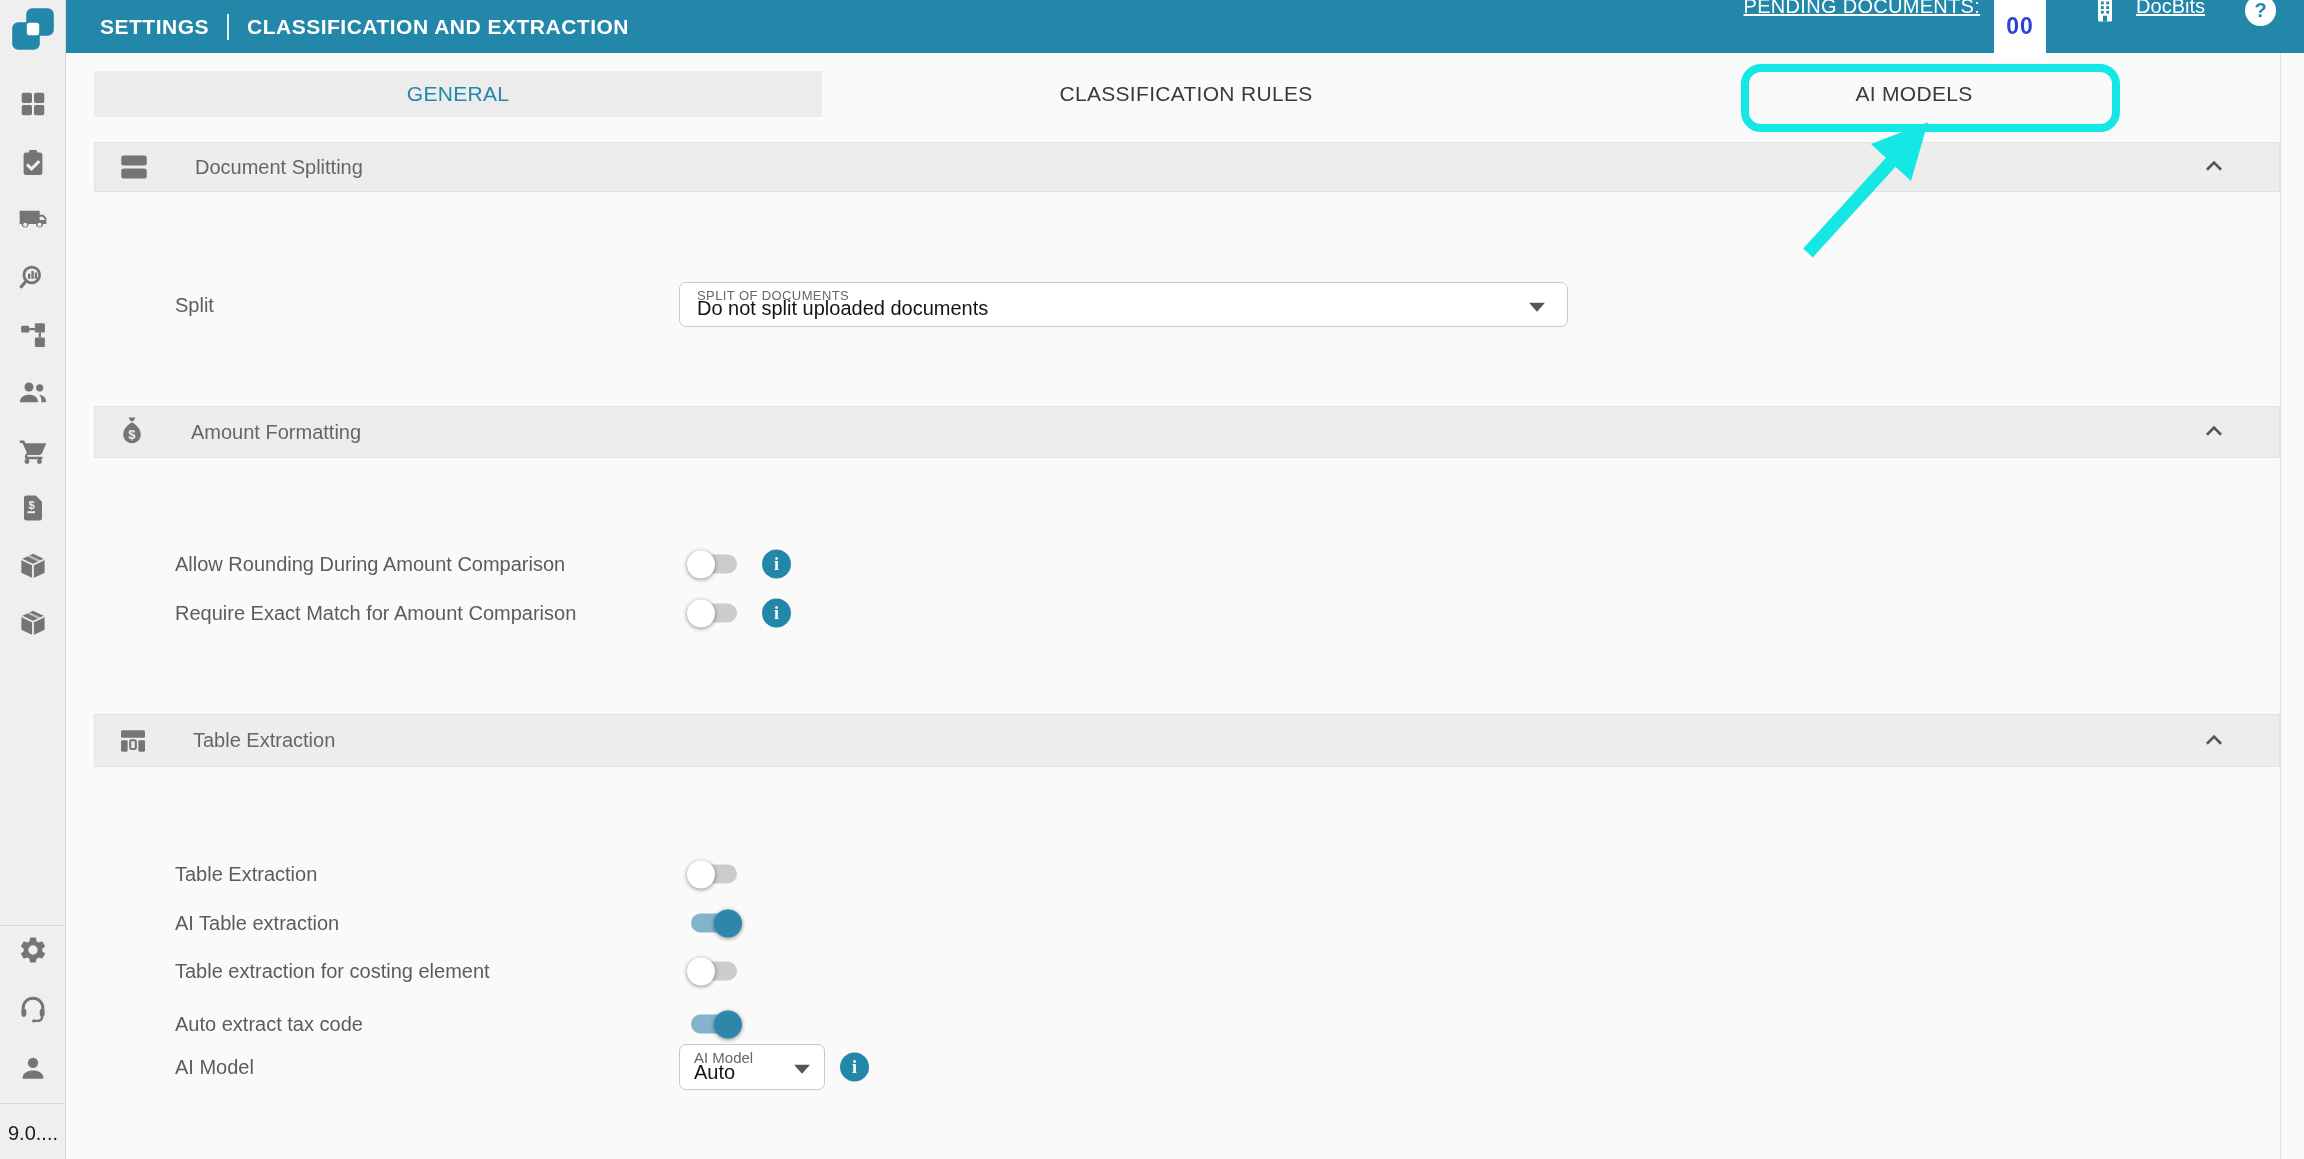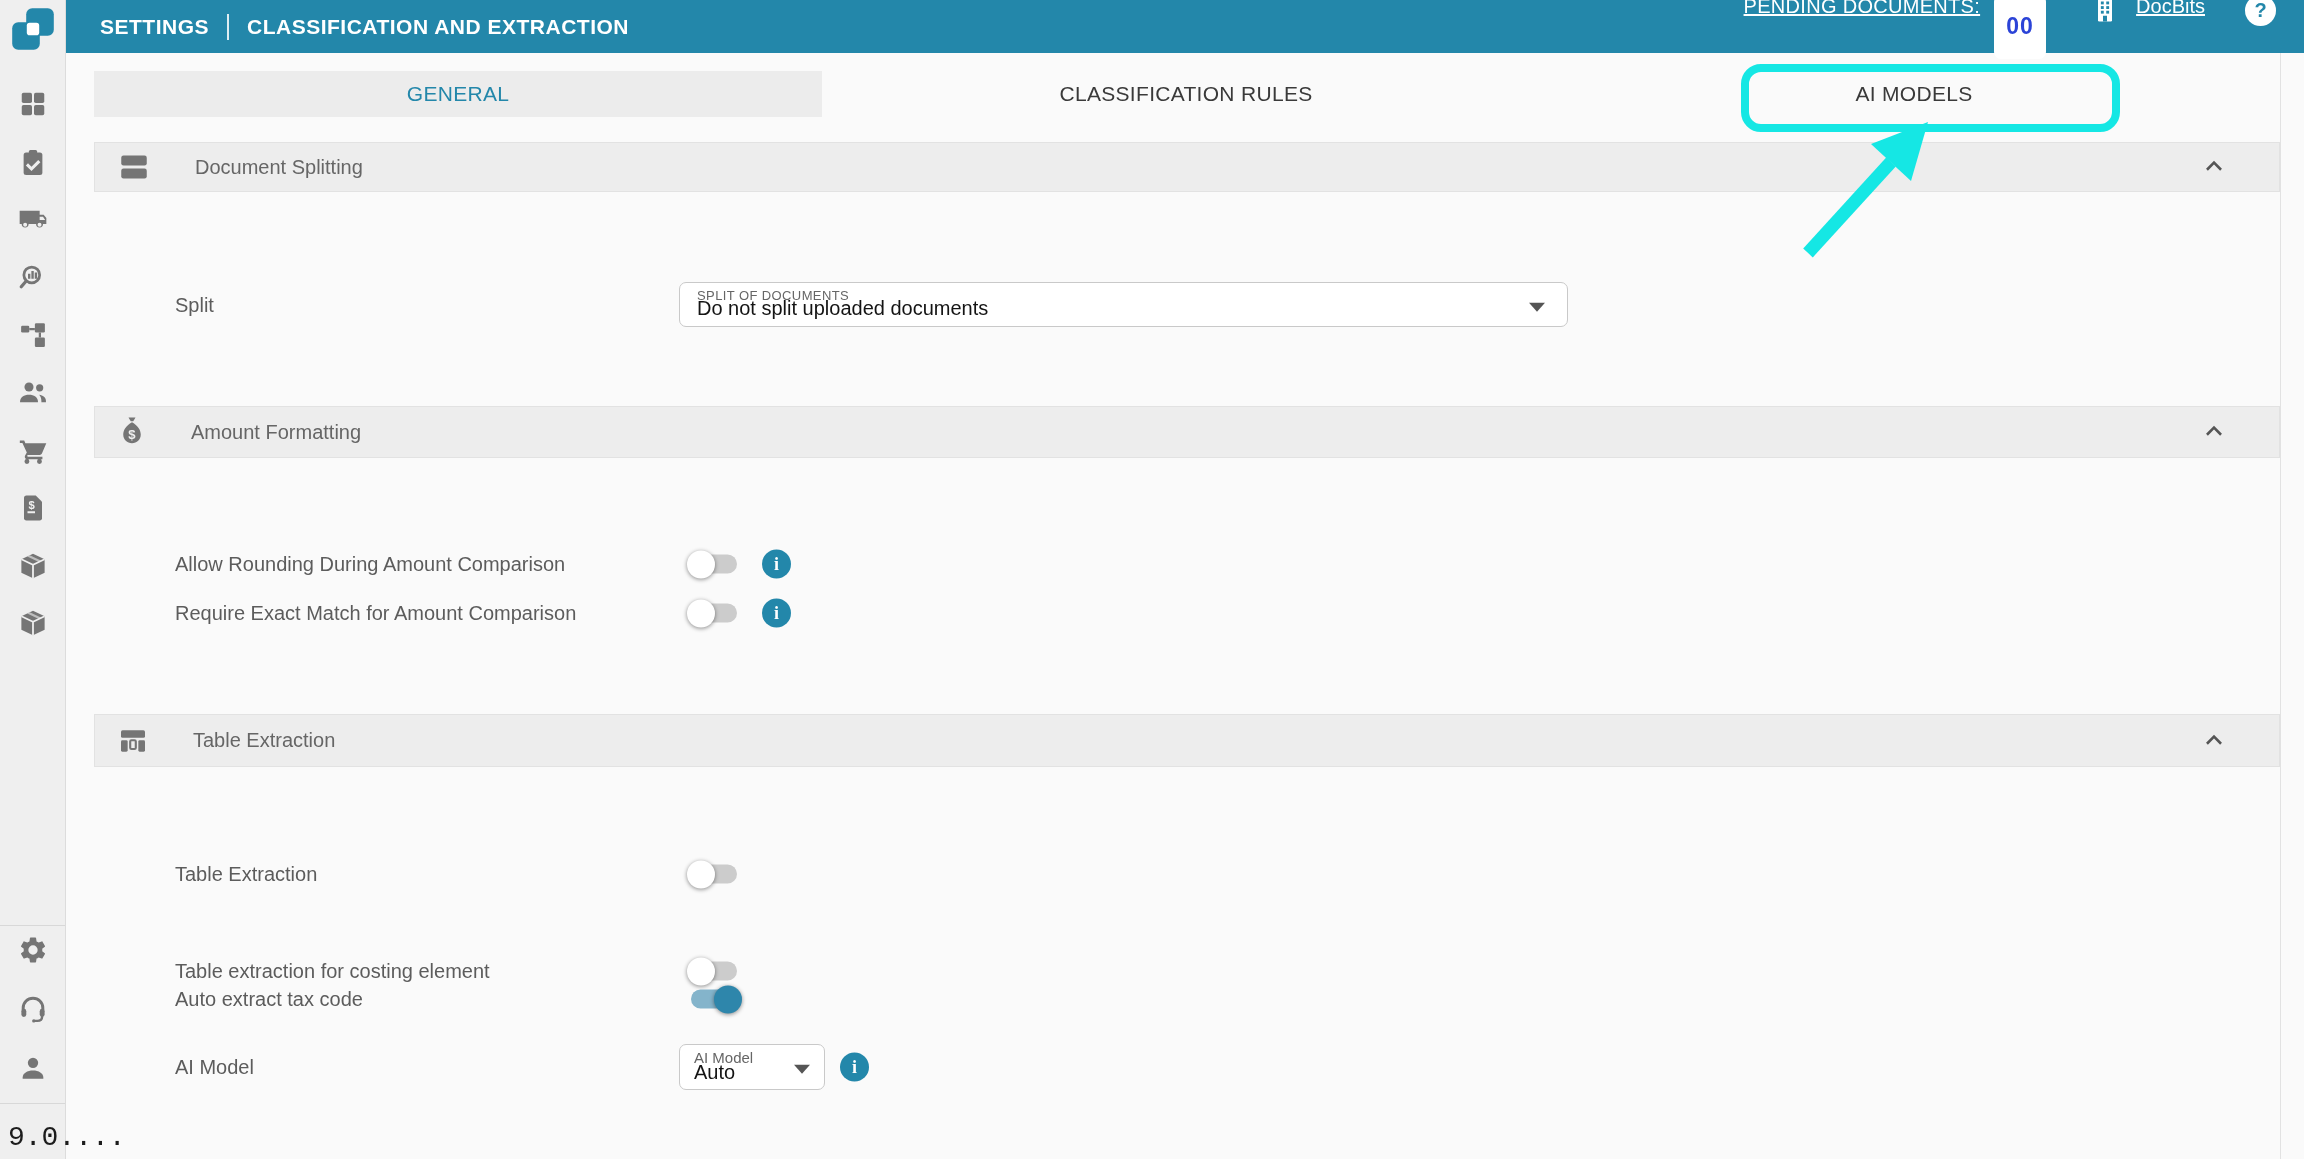--- a/index.html
+++ b/index.html
@@ -15,21 +15,21 @@
   .tb-badge{margin-left:14px;min-width:40px;height:48px;background:#fff;border-radius:7px;display:flex;align-items:center;justify-content:center;font-size:23px;font-weight:bold;color:#2b43d7;padding:8px 6px;letter-spacing:1px;}
   .tb-building{margin-left:44px;display:flex;}
   .tb-brand{margin-left:16px;font-size:20px;font-weight:500;}
   .tb-help{margin-left:40px;width:31px;height:31px;border-radius:50%;background:#fff;color:#2387aa;font-weight:bold;font-size:20px;display:flex;align-items:center;justify-content:center;cursor:pointer;}
 
   
   .sidebar{position:absolute;left:0;top:0;width:66px;height:1159px;background:#efefef;border-right:1px solid #dcdcdc;z-index:6;box-sizing:border-box;}
   .side-logo{position:absolute;left:9px;top:5px;width:48px;height:48px;cursor:pointer;}
   .side-icon{position:absolute;left:33px;transform:translate(-50%,-50%);display:flex;cursor:pointer;}
   .side-div{position:absolute;left:0;width:65px;height:1px;background:#d8d8d8;}
-  .side-version{position:absolute;left:8px;top:1122px;font-size:28px;color:#1c1c1c;font-family:Liberation Mono, monospace;}
+  .side-version{position:absolute;left:8px;top:1122px;font-size:20px;color:#1c1c1c;}
 
   
   .tabs{position:absolute;left:94px;top:71px;width:2184px;height:46px;display:flex;z-index:2;}
   .tab{flex:1;display:flex;align-items:center;justify-content:center;font-size:21px;color:#3a3a3a;letter-spacing:.3px;cursor:pointer;}
   .tab.active{background:#ececec;color:#2387aa;font-weight:500;}
 
   
   .sec-header{position:absolute;left:94px;width:2186px;background:#ededed;border:1px solid #e2e2e2;box-sizing:border-box;display:flex;align-items:center;cursor:pointer;}
   .sec-icon{margin-left:22px;display:flex;}
   .sec-title{margin-left:44px;font-size:20px;color:#666;}
@@ -276,27 +276,33 @@
         </svg>
     </span>
   </div>
 
   <div class="row" style="top:850px">
     <div class="row-label">Table Extraction</div>
     <div class="toggle" data-state="off">
         <div class="knob"></div>
       </div>
   </div>
+  <div class="row" style="top:899px">
+    <div class="row-label">AI Table extraction</div>
+    <div class="toggle" data-state="on">
+        <div class="knob"></div>
+      </div>
+  </div>
   <div class="row" style="top:947px">
     <div class="row-label">Table extraction for costing element</div>
     <div class="toggle" data-state="off">
         <div class="knob"></div>
       </div>
   </div>
-  <div class="row" style="top:975px">
+  <div class="row" style="top:1000px">
     <div class="row-label">Auto extract tax code</div>
     <div class="toggle" data-state="on">
         <div class="knob"></div>
       </div>
   </div>
 
   <div class="row" style="top:1044px;height:46px">
     <div class="row-label">AI Model</div>
     <div class="dd" style="left:585px;top:0;width:146px;height:46px">
       <span class="dd-label sm">AI Model</span>

